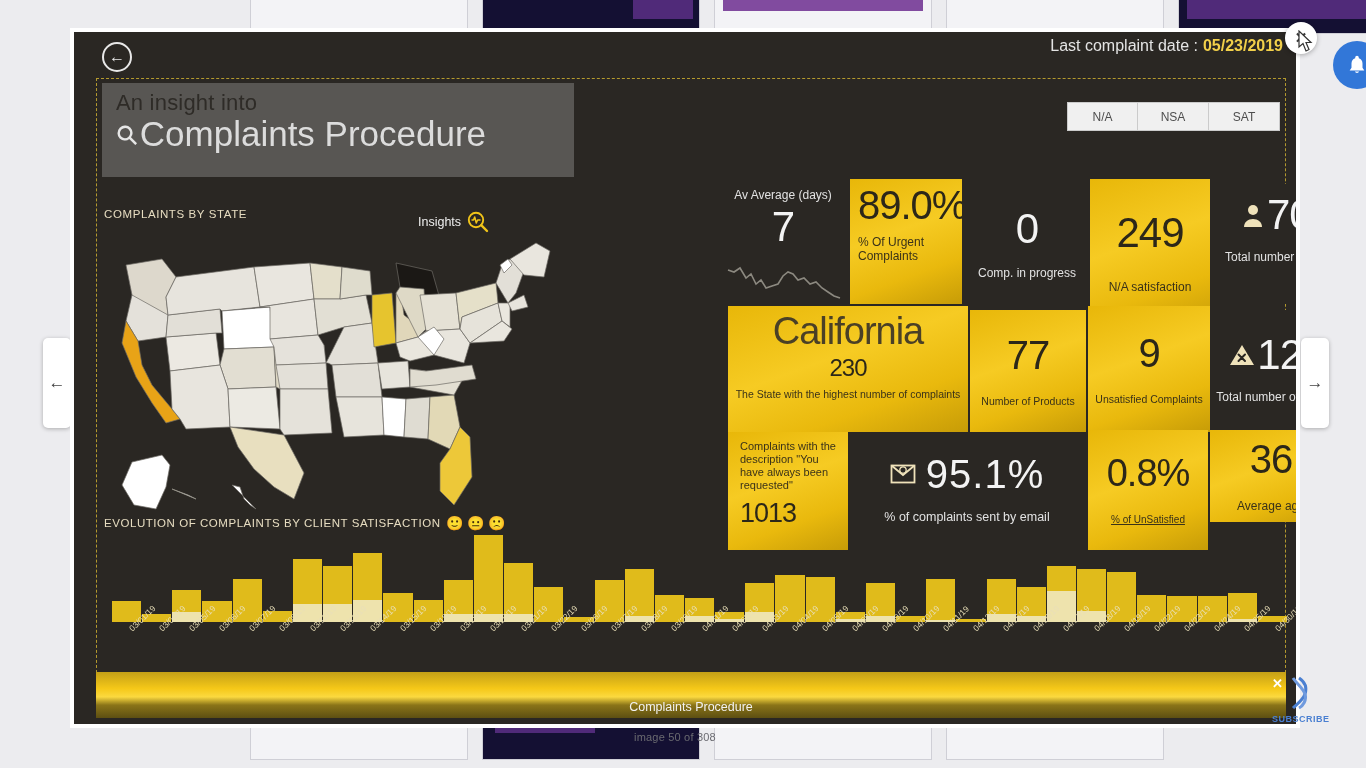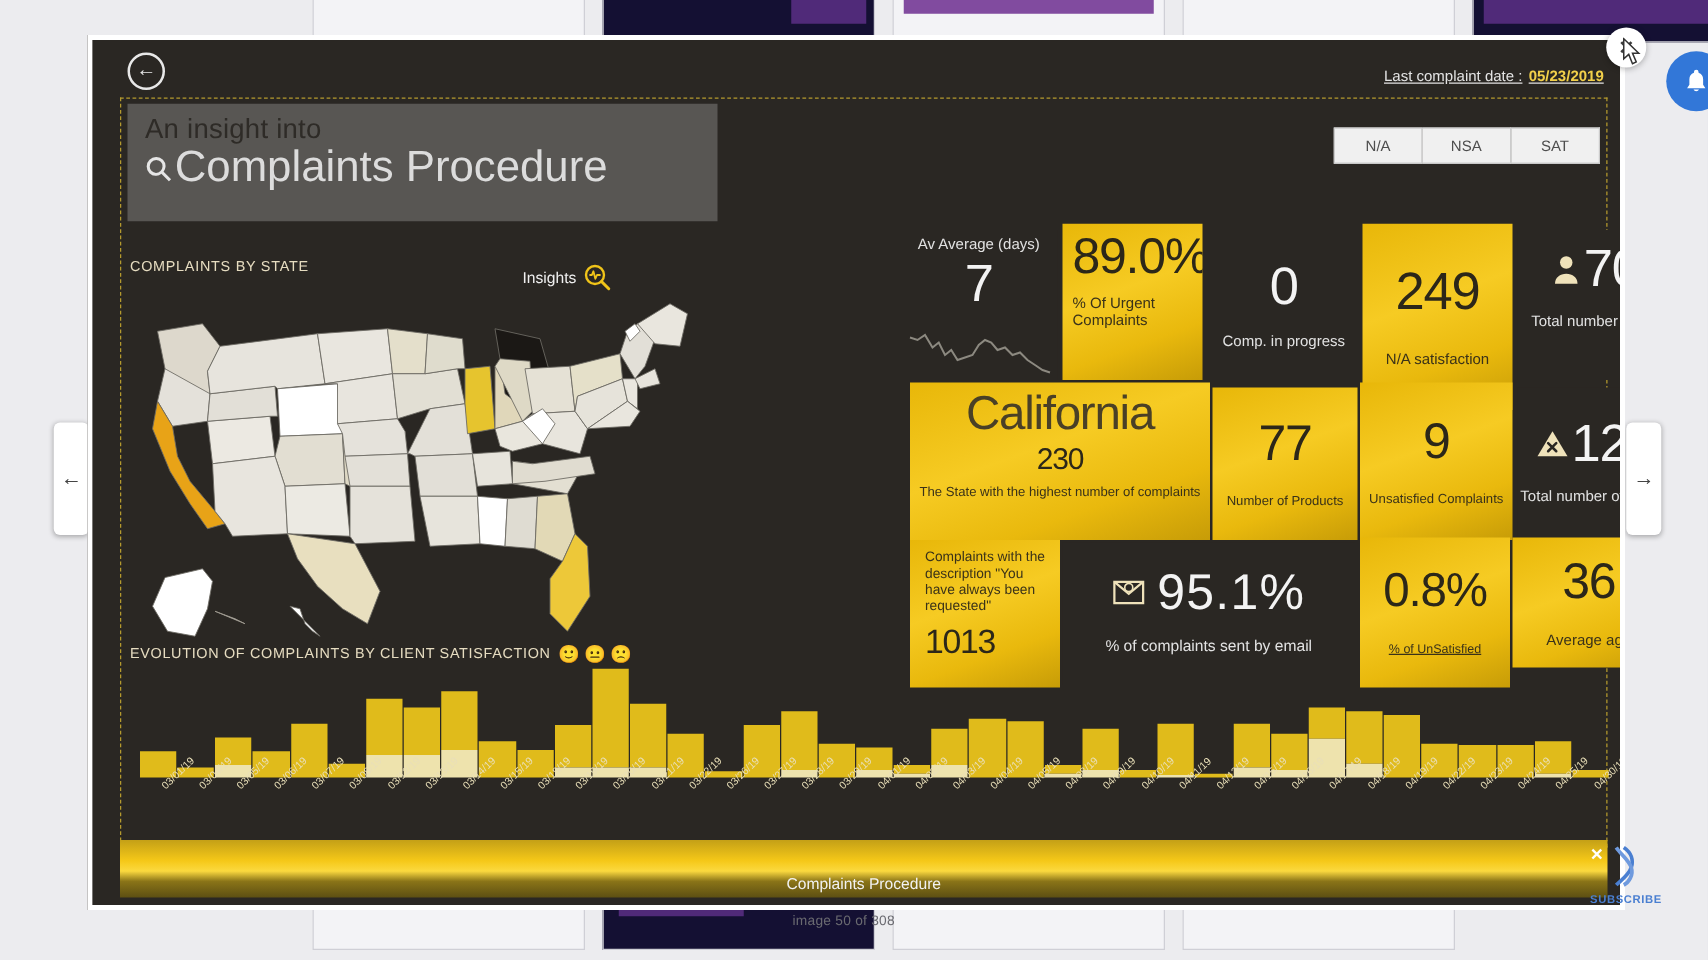--- a/index.html
+++ b/index.html
@@ -87,24 +87,23 @@
 
   
   .back-circle {
     position: absolute; left: 28px; top: 10px;
     width: 30px; height: 30px; border-radius: 50%;
     border: 2px solid #e8e8e8; color: #e8e8e8;
     display: flex; align-items: center; justify-content: center;
     font-size: 16px; cursor: pointer;
   }
   .last-date {
-    position: absolute; right: 13px; top: 22px;
-    font-size: 12px; color: #e4e4e4;
+    position: absolute; right: 13px; top: 5px;
+    font-size: 16px; color: #e4e4e4;
     white-space: nowrap;
-    text-decoration: underline;
   }
   .last-date .val { color: #f2d04a; font-weight: 700; margin-left: 5px; }
 
   .dashed-area {
     position: absolute; left: 22px; top: 46px;
     width: 1190px; height: 600px;
     border: 1px dashed #b49a2e;
   }
 
   
@@ -201,21 +200,21 @@
   #k-brokers { left: 1140px; top: 152px; width: 148px; height: 120px; }
 
   #k-state   { left: 654px; top: 274px; width: 240px; height: 126px; }
   #k-prod    { left: 896px; top: 278px; width: 116px; height: 122px; }
   #k-unsat   { left: 1014px; top: 274px; width: 122px; height: 126px; }
   #k-totcomp { left: 1140px; top: 278px; width: 148px; height: 122px; }
 
   #k-desc    { left: 654px; top: 400px; width: 120px; height: 118px; }
   #k-email   { left: 776px; top: 402px; width: 234px; height: 114px; }
   #k-pctuns  { left: 1014px; top: 398px; width: 120px; height: 120px; }
-  #k-age     { left: 1136px; top: 398px; width: 122px; height: 104px; }
+  #k-age     { left: 1136px; top: 398px; width: 122px; height: 92px; }
 
   .center-col { display: flex; flex-direction: column; align-items: center; justify-content: center; height: 100%; }
   .stack-left { padding: 8px 10px 0 12px; }
 </style>
 </head>
 <body>
 
 <div id="backdrop">
   <div class="thumb-strip top">
     <div class="thumb">

